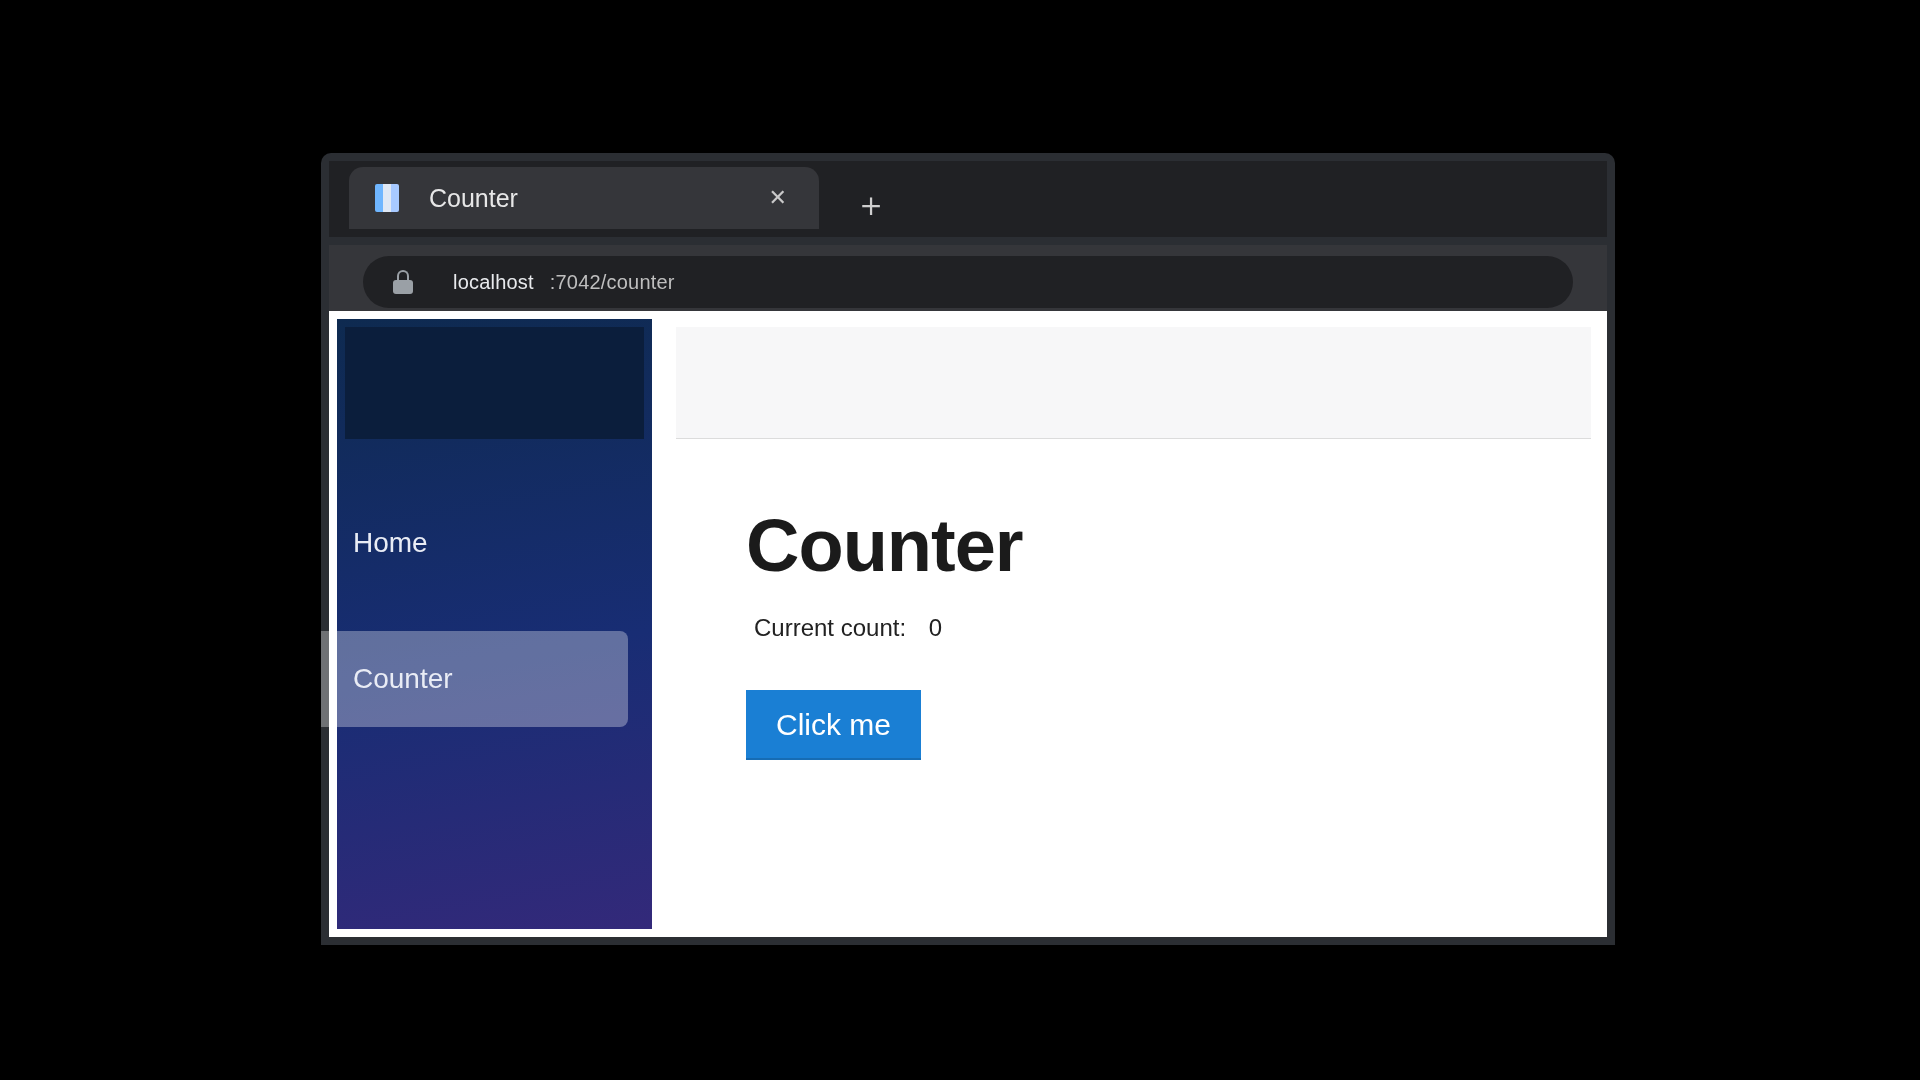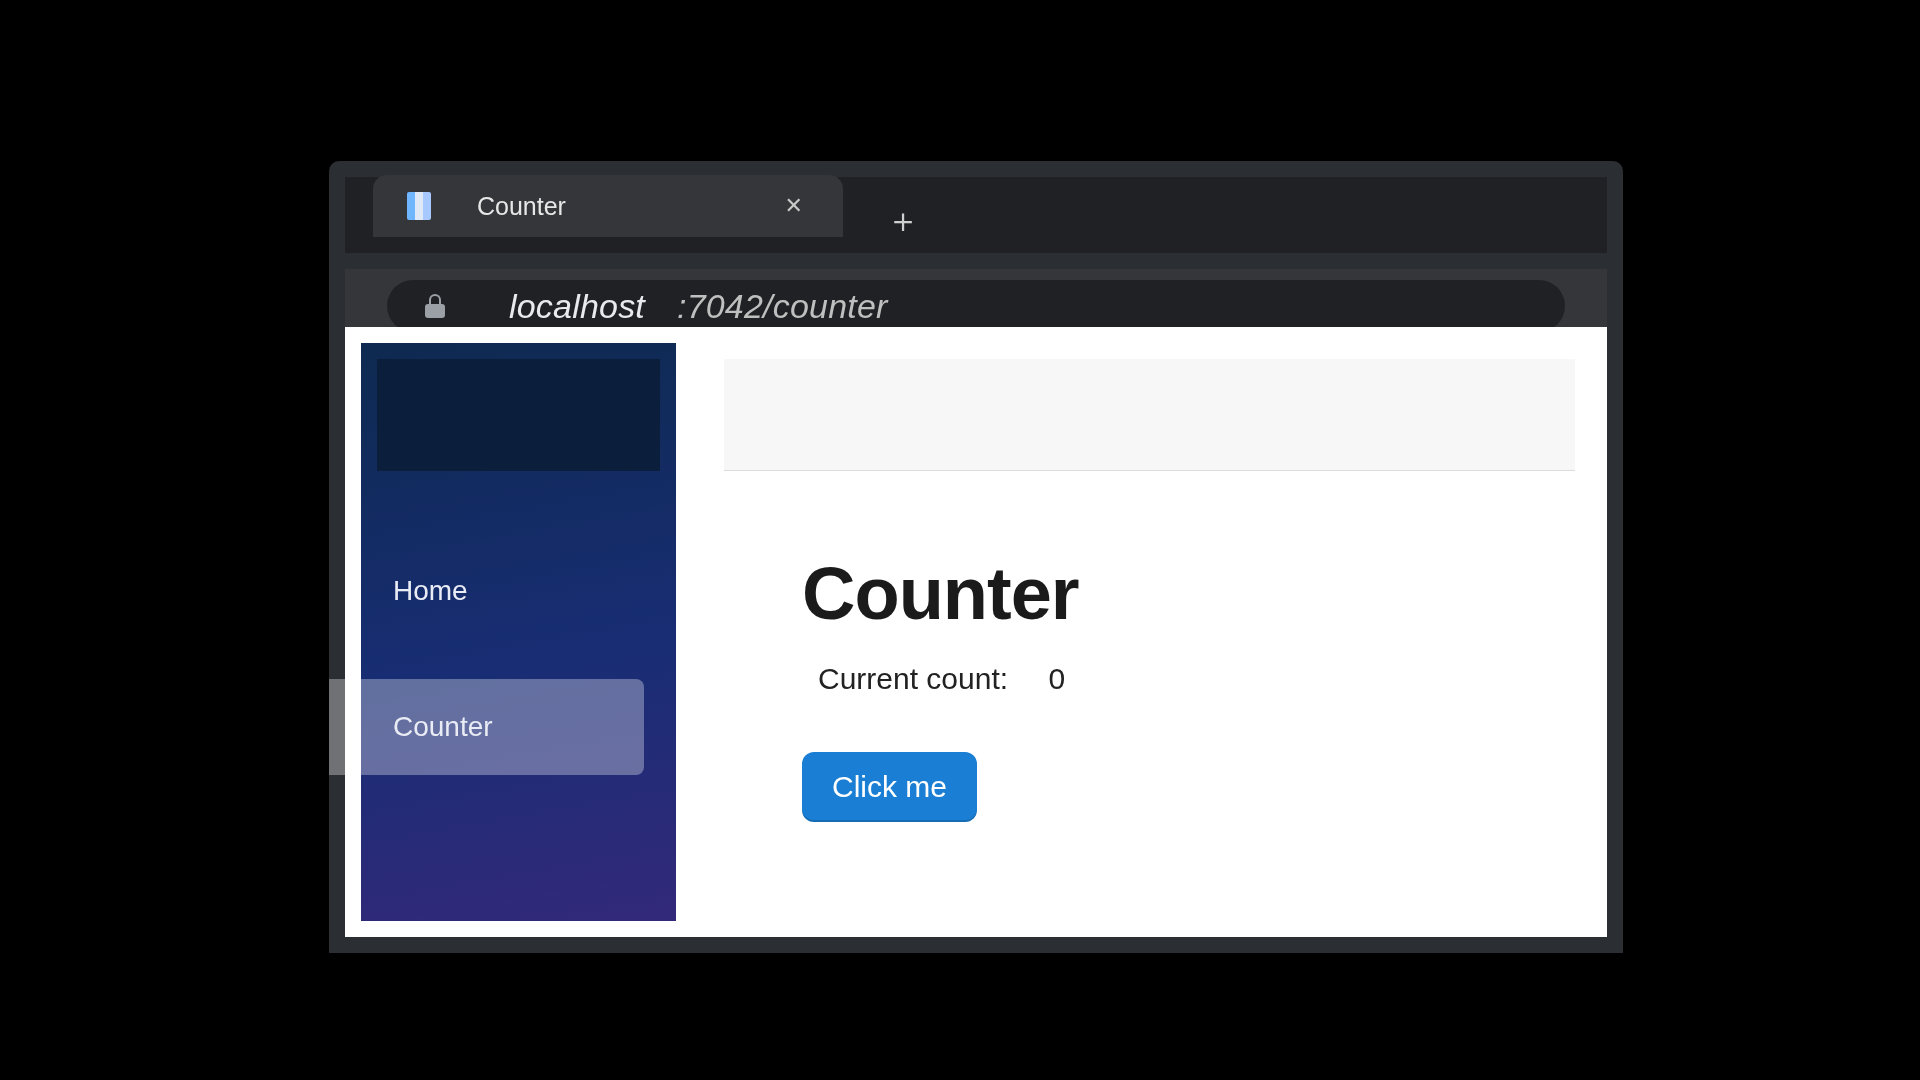--- a/index.html
+++ b/index.html
@@ -1,50 +1,50 @@
 <!DOCTYPE html>
 <html><head>
 <meta charset="utf-8">
 <style>
-  * { box-sizing: border-box; margin: 16px; padding: 0; }
+  * { box-sizing: border-box; margin: 8px; padding: 0; }
   html, body { width: 1920px; height: 1080px; background: #000; font-family: -apple-system, "Segoe UI", Helvetica, Arial, sans-serif; overflow: hidden; }
 
   .stage { position: absolute; left: 313px; top: 145px; width: 1294px; height: 792px; background: #2b2e33; border-radius: 10px 10px 0 0; overflow: hidden; }
 
   
   .tabstrip { height: 76px; background: #202124; display: flex; align-items: flex-end; padding-left: 12px; }
   .tab { width: 470px; height: 62px; background: #35363a; border-radius: 14px 14px 0 0; display: flex; align-items: center; padding: 0 18px; color: #e7e7e7; font-size: 25px; gap: 14px; }
   .tab .favicon { width: 24px; height: 28px; background: linear-gradient(to right,#6fb6ff 0 33%,#dfe8f5 33% 66%,#a7c9ff 66% 100%); border-radius: 2px; flex: none; }
   .tab .title { flex: 1; white-space: nowrap; overflow: hidden; }
   .tab .close { color: #c9c9c9; font-size: 22px; cursor: pointer; padding: 4px 6px; }
   .newtab { width: 44px; height: 44px; margin: 0 0 10px 22px; display: flex; align-items: center; justify-content: center; color: #cfcfcf; font-size: 34px; font-weight: 300; cursor: pointer; border-radius: 50%; }
 
   .toolbar { height: 74px; background: #35363a; display: flex; align-items: center; padding: 0 26px; }
   .addr { flex: 1; height: 52px; background: #202124; border-radius: 26px; display: flex; align-items: center; padding: 0 22px; gap: 16px; }
   .lock { width: 20px; height: 24px; position: relative; }
   .lock::before { content: ""; position: absolute; bottom: 0; left: 0; width: 20px; height: 14px; background: #9aa0a6; border-radius: 3px; }
   .lock::after { content: ""; position: absolute; top: 0; left: 4px; width: 8px; height: 12px; border: 2px solid #9aa0a6; border-bottom: none; border-radius: 6px 6px 0 0; }
-  .url { color: #bfbfbf; font-size: 34px; letter-spacing: .2px; font-style: italic; }
+  .url { color: #bfbfbf; font-size: 20px; letter-spacing: .2px; }
   .url .host { color: #e8eaed; }
 
   .viewport { position: absolute; left: 0; right: 0; top: 150px; bottom: 0; background: #fff; display: flex; }
 
   .sidebar { width: 315px; background: linear-gradient(170deg,#0e2a50 0%,#182d74 55%,#33297a 100%); color: #e9ecf5; display: flex; flex-direction: column; }
   .brandrow { height: 112px; background: #0b1e3c; }
   .nav { padding: 40px 0 0 0; display: flex; flex-direction: column; gap: 40px; }
   .nav a { display: flex; align-items: center; height: 96px; padding-left: 0; color: #e9ecf5; text-decoration: none; font-size: 28px; border-radius: 8px; margin: 0 16px 0 -120px; padding-left: 120px; }
   .nav a.active { background: rgba(255,255,255,.32); }
   .nav a span.label { white-space: nowrap; }
 
   .main { flex: 1; background: #fff; position: relative; }
   .topbar { height: 112px; background: #f7f7f8; border-bottom: 1px solid #dcdcdc; }
   .content { padding: 48px 62px; }
   h1.page-title { font-size: 74px; font-weight: 600; color: #1b1b1b; letter-spacing: -1px; margin-bottom: 26px; }
-  p.count { font-size: 30px; color: #222; margin-bottom: 40px; }
-  .btn { display: inline-block; background: #1a7fd4; color: #fff; font-size: 30px; padding: 18px 30px; border: none; border-radius: 12px; cursor: pointer; box-shadow: inset 0 -2px 0 rgba(0,0,0,.15); }
+  p.count { font-size: 24px; color: #222; margin-bottom: 40px; }
+  .btn { display: inline-block; background: #1a7fd4; color: #fff; font-size: 30px; padding: 18px 30px; border: none; border-radius: 0; cursor: pointer; box-shadow: inset 0 -2px 0 rgba(0,0,0,.15); }
 </style>
 </head>
 <body>
 
 <div class="stage">
 
   <div class="tabstrip">
     <div class="tab">
       <span class="favicon"></span>
       <span class="title">Counter</span>

